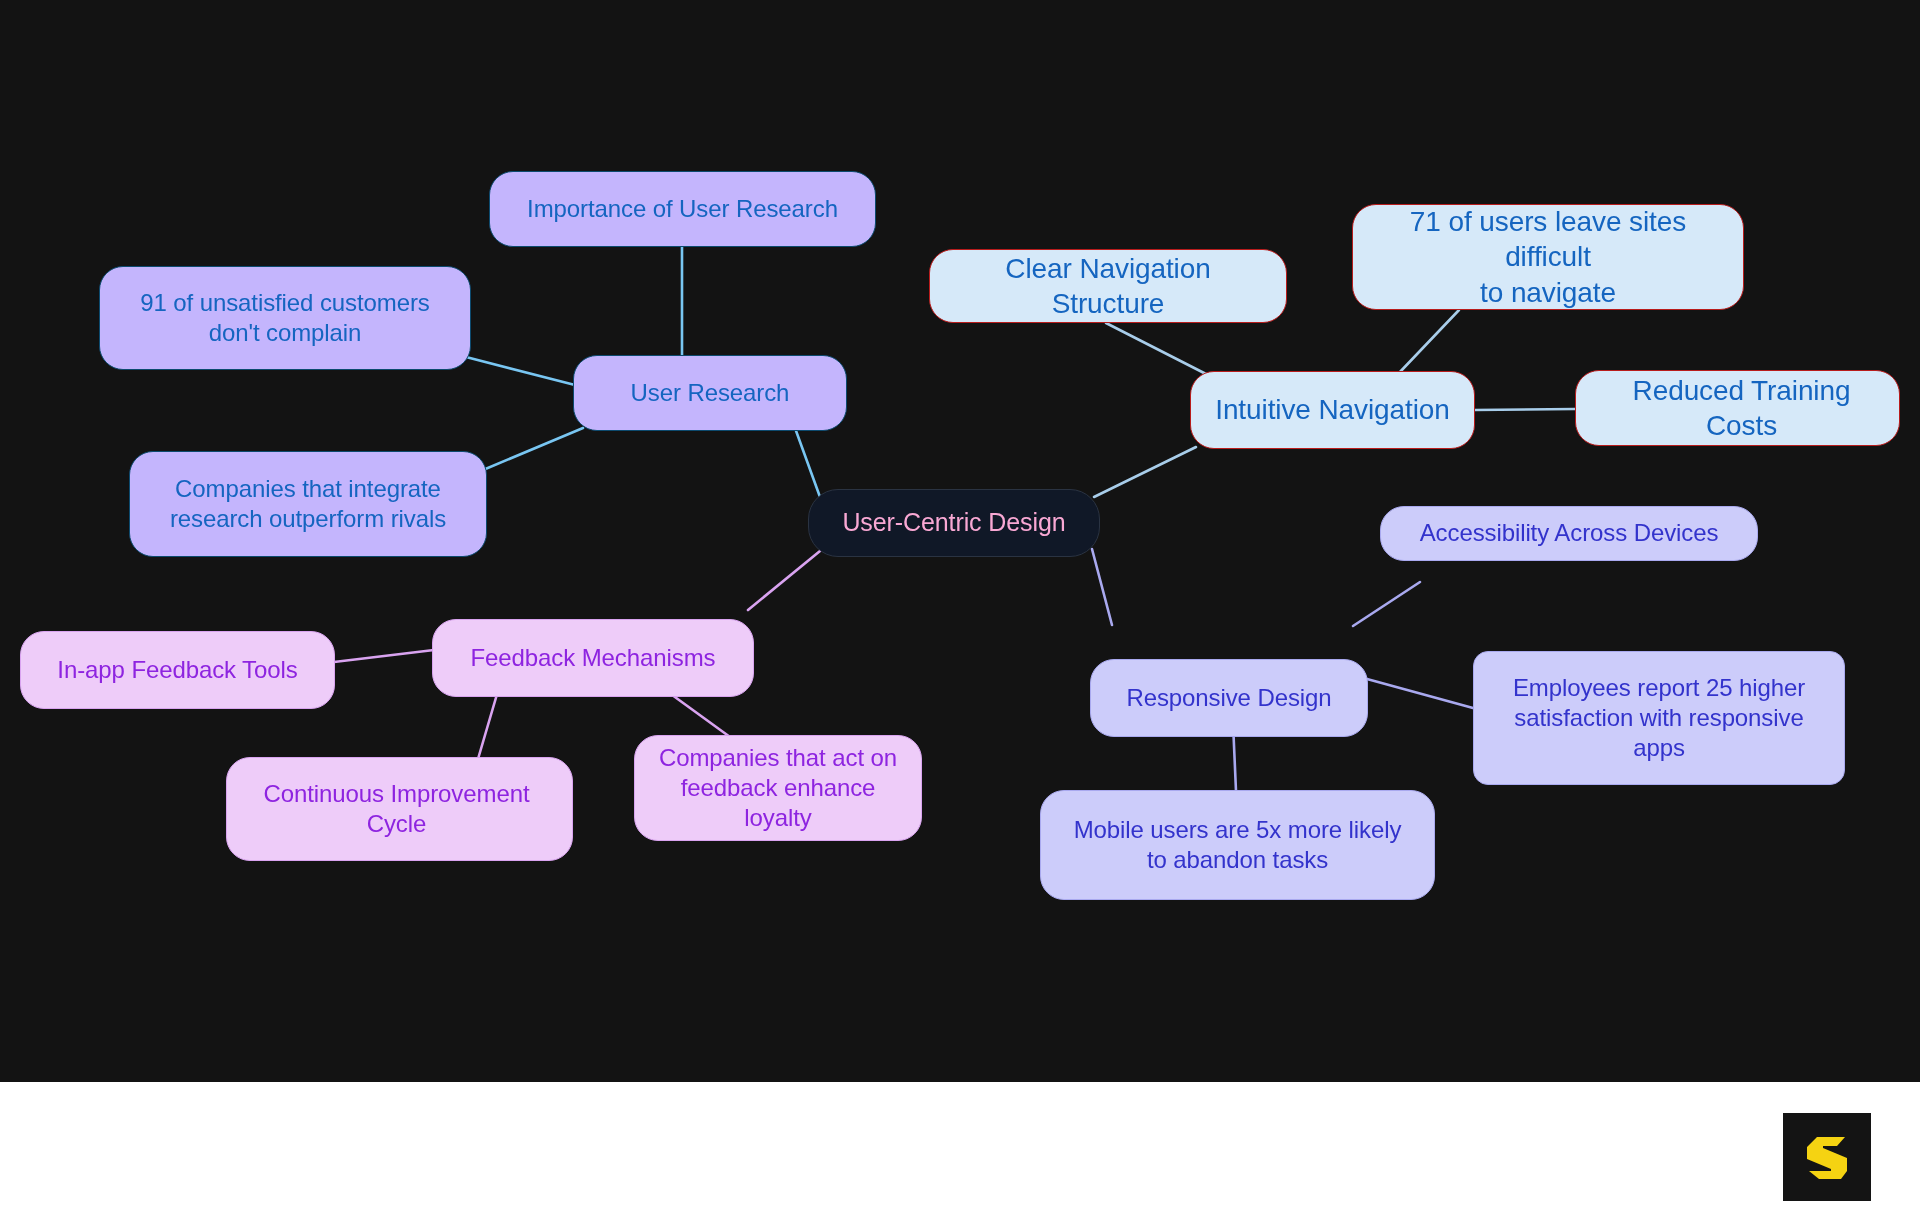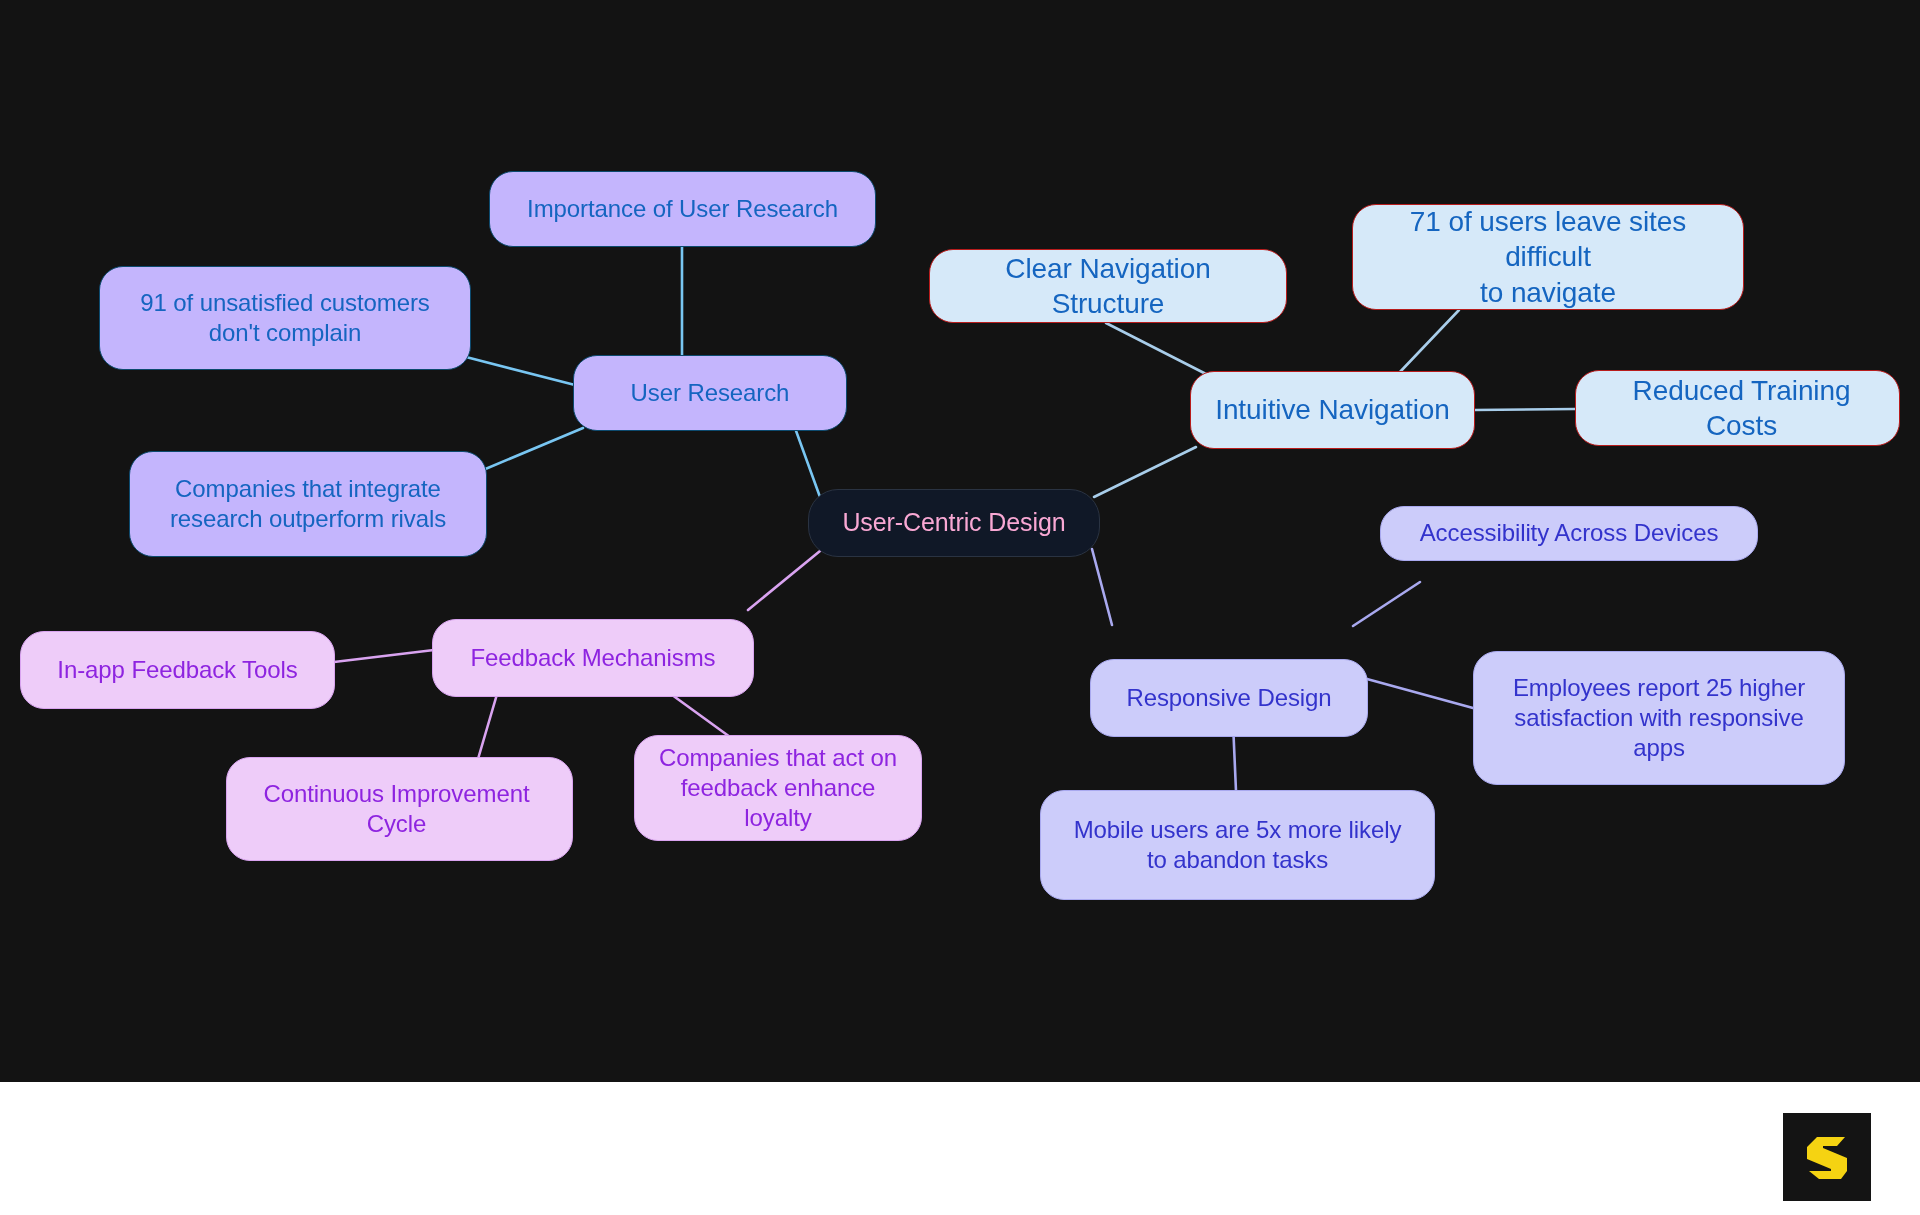--- a/index.html
+++ b/index.html
@@ -132,21 +132,21 @@
 to navigate</span></div>
         <div class="node paleblue" style="left: 1575px; top: 370px; width: 325px; height: 76px; padding-left: 24px;"><span>Reduced Training Costs</span></div>
         <div class="node pink" style="left: 432px; top: 607px; width: 322px; height: 78px; margin-top: 12px;"><span>Feedback Mechanisms</span></div>
         <div class="node pink" style="left: 20px; top: 631px; width: 315px; height: 78px;"><span>In-app Feedback Tools</span></div>
         <div class="node pink" style="left: 226px; top: 757px; width: 347px; height: 104px; padding-left: 10px;"><span>Continuous Improvement
 Cycle</span></div>
         <div class="node pink" style="left: 634px; top: 735px; width: 288px; height: 106px;"><span>Companies that act on
 feedback enhance loyalty</span></div>
         <div class="node periwinkle" style="left: 1090px; top: 622px; width: 278px; height: 78px; margin-top: 37px;"><span>Responsive Design</span></div>
         <div class="node periwinkle" style="left: 1345px; top: 506px; width: 378px; height: 55px; margin-left: 35px;"><span>Accessibility Across Devices</span></div>
-        <div class="node periwinkle" style="left: 1473px; top: 651px; width: 372px; height: 134px;"><span>Employees report 25 higher
+        <div class="node periwinkle" style="left: 1473px; top: 651px; width: 372px; height: 134px; border-radius: 15px;"><span>Employees report 25 higher
 satisfaction with responsive
 apps</span></div>
         <div class="node periwinkle" style="left: 1040px; top: 790px; width: 395px; height: 110px;"><span>Mobile users are 5x more likely
 to abandon tasks</span></div>
       </div>
 
   </div>
 
   <div id="logo" style="left: 1783px; top: 1113px; width: 88px; height: 88px;">
     <svg width="60" height="60" viewBox="0 0 60 60">

